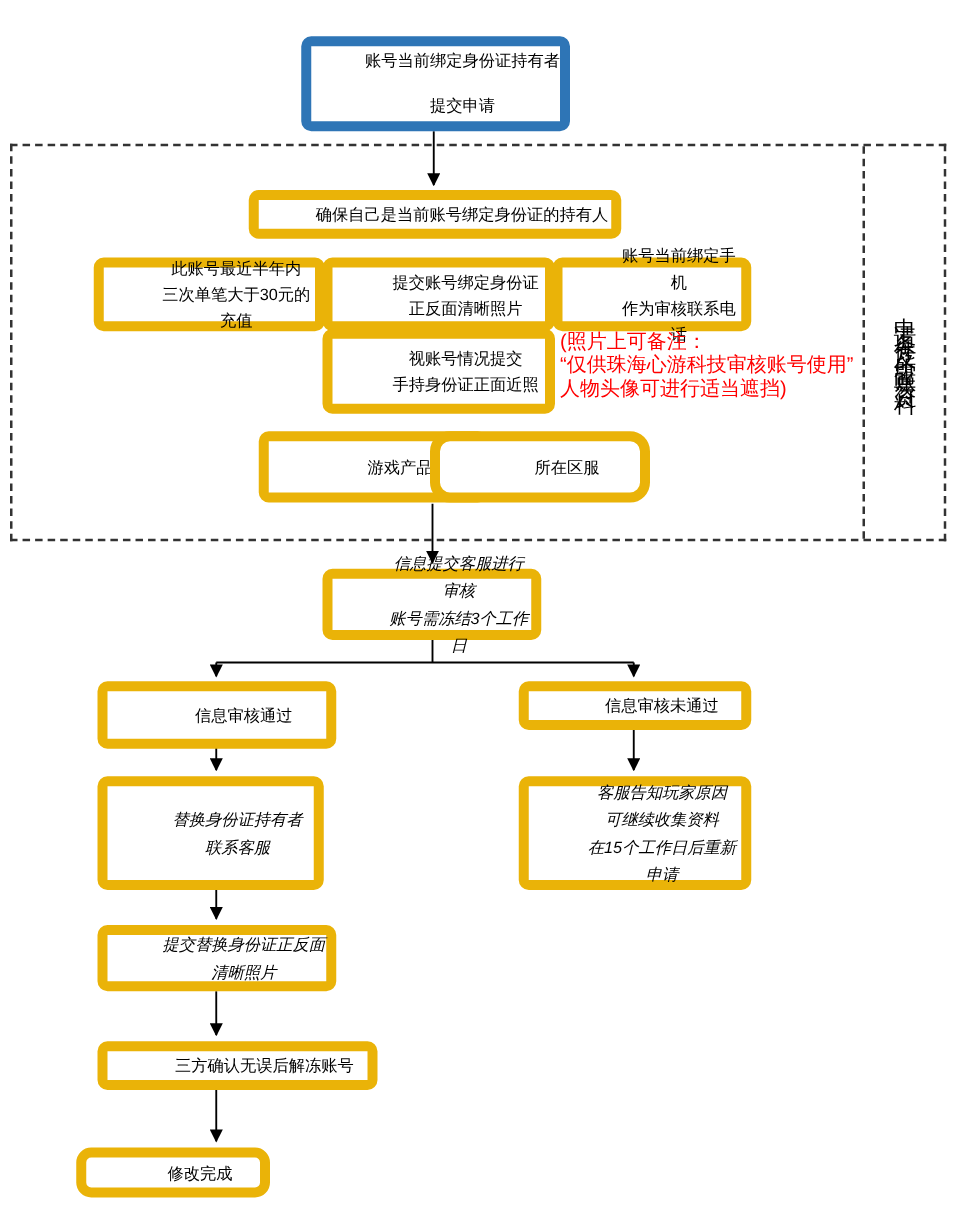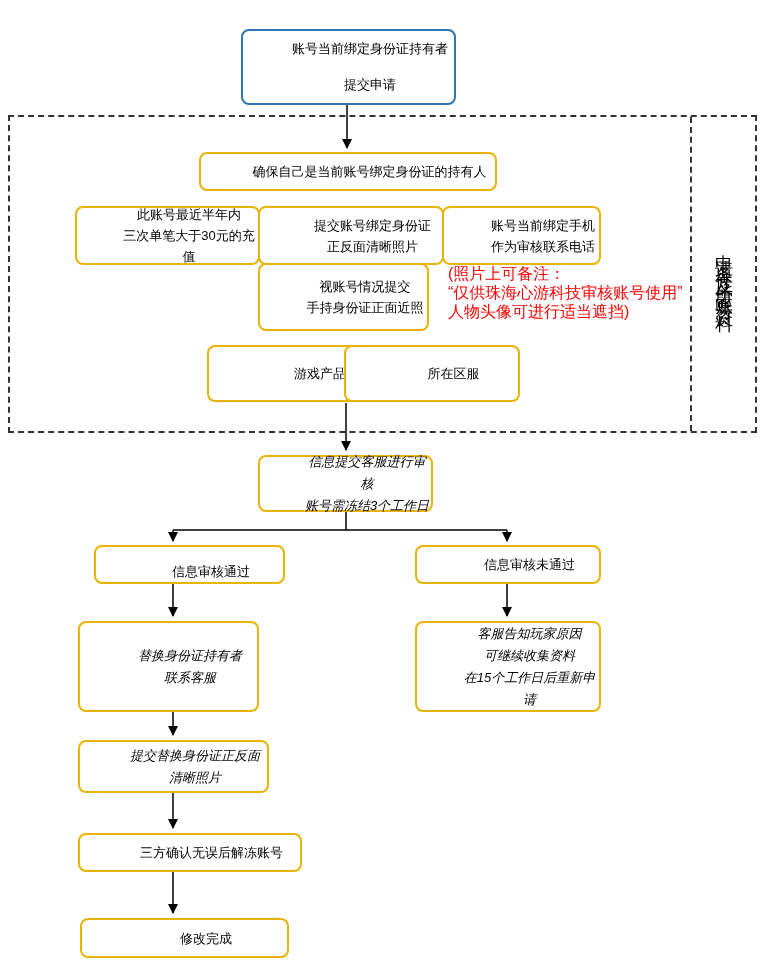--- a/index.html
+++ b/index.html
@@ -54,21 +54,21 @@
     text-orientation: upright;
     letter-spacing: 6px;
     font-size: 18px;
     color: #000000;
     z-index: 3;
   }
   .node {
     position: absolute;
     box-sizing: border-box;
     background: #ffffff;
-    border: 2px solid #eab308;
+    border: 8px solid #eab308;
     border-radius: 8px;
     display: flex;
     align-items: center;
     justify-content: center;
     z-index: 4;
     padding-left: 43px;
   }
   .node-blue {
     border-color: #2e75b6;
   }
@@ -140,45 +140,45 @@
   <div class="node" style="left:258px; top:206px; width:186px; height:59px;">
     <span class="node-label">提交账号绑定身份证
 正反面清晰照片</span>
   </div>
 
   <div class="node" style="left:442px; top:206px; width:159px; height:59px;">
     <span class="node-label">账号当前绑定手机
 作为审核联系电话</span>
   </div>
 
-  <div class="node" style="left:258px; top:263px; width:171px; height:68px;align-items:center;">
+  <div class="node" style="left:258px; top:263px; width:186px; height:68px;align-items:center;">
     <span class="node-label">视账号情况提交
 手持身份证正面近照</span>
   </div>
 
   <div class="annotation">
     <div>(照片上可备注：</div>
     <div>“仅供珠海心游科技审核账号使用”</div>
     <div>人物头像可进行适当遮挡)</div>
   </div>
 
   <div class="node" style="left:163px; top:345px; width:183px; height:57px;margin-left:44px;">
     <span class="node-label">游戏产品</span>
   </div>
 
-  <div class="node" style="left:344px; top:345px; width:176px; height:57px;">
+  <div class="node" style="left:344px; top:345px; width:176px; height:57px;border-radius:16px;">
     <span class="node-label">所在区服</span>
   </div>
 
   <div class="node lh-med" style="left:258px; top:455px; width:175px; height:57px;">
     <span class="node-label">信息提交客服进行审核
 账号需冻结3个工作日</span>
   </div>
 
-  <div class="node" style="left:94px; top:545px; width:191px; height:39px;align-items:flex-end;">
+  <div class="node" style="left:78px; top:545px; width:191px; height:54px;">
     <span class="node-label">信息审核通过</span>
   </div>
 
   <div class="node" style="left:415px; top:545px; width:186px; height:39px;">
     <span class="node-label">信息审核未通过</span>
   </div>
 
   <div class="node lh-med" style="left:78px; top:621px; width:181px; height:91px;">
     <span class="node-label">替换身份证持有者
 联系客服</span>
@@ -192,17 +192,17 @@
 
   <div class="node lh-med" style="left:78px; top:740px; width:191px; height:53px;">
     <span class="node-label">提交替换身份证正反面
 清晰照片</span>
   </div>
 
   <div class="node" style="left:78px; top:833px; width:224px; height:39px;">
     <span class="node-label">三方确认无误后解冻账号</span>
   </div>
 
-  <div class="node" style="left:80px; top:918px; width:209px; height:40px;">
+  <div class="node" style="left:61px; top:918px; width:155px; height:40px;border-radius:12px;">
     <span class="node-label">修改完成</span>
   </div>
 
 </div>
 
 </body></html>

